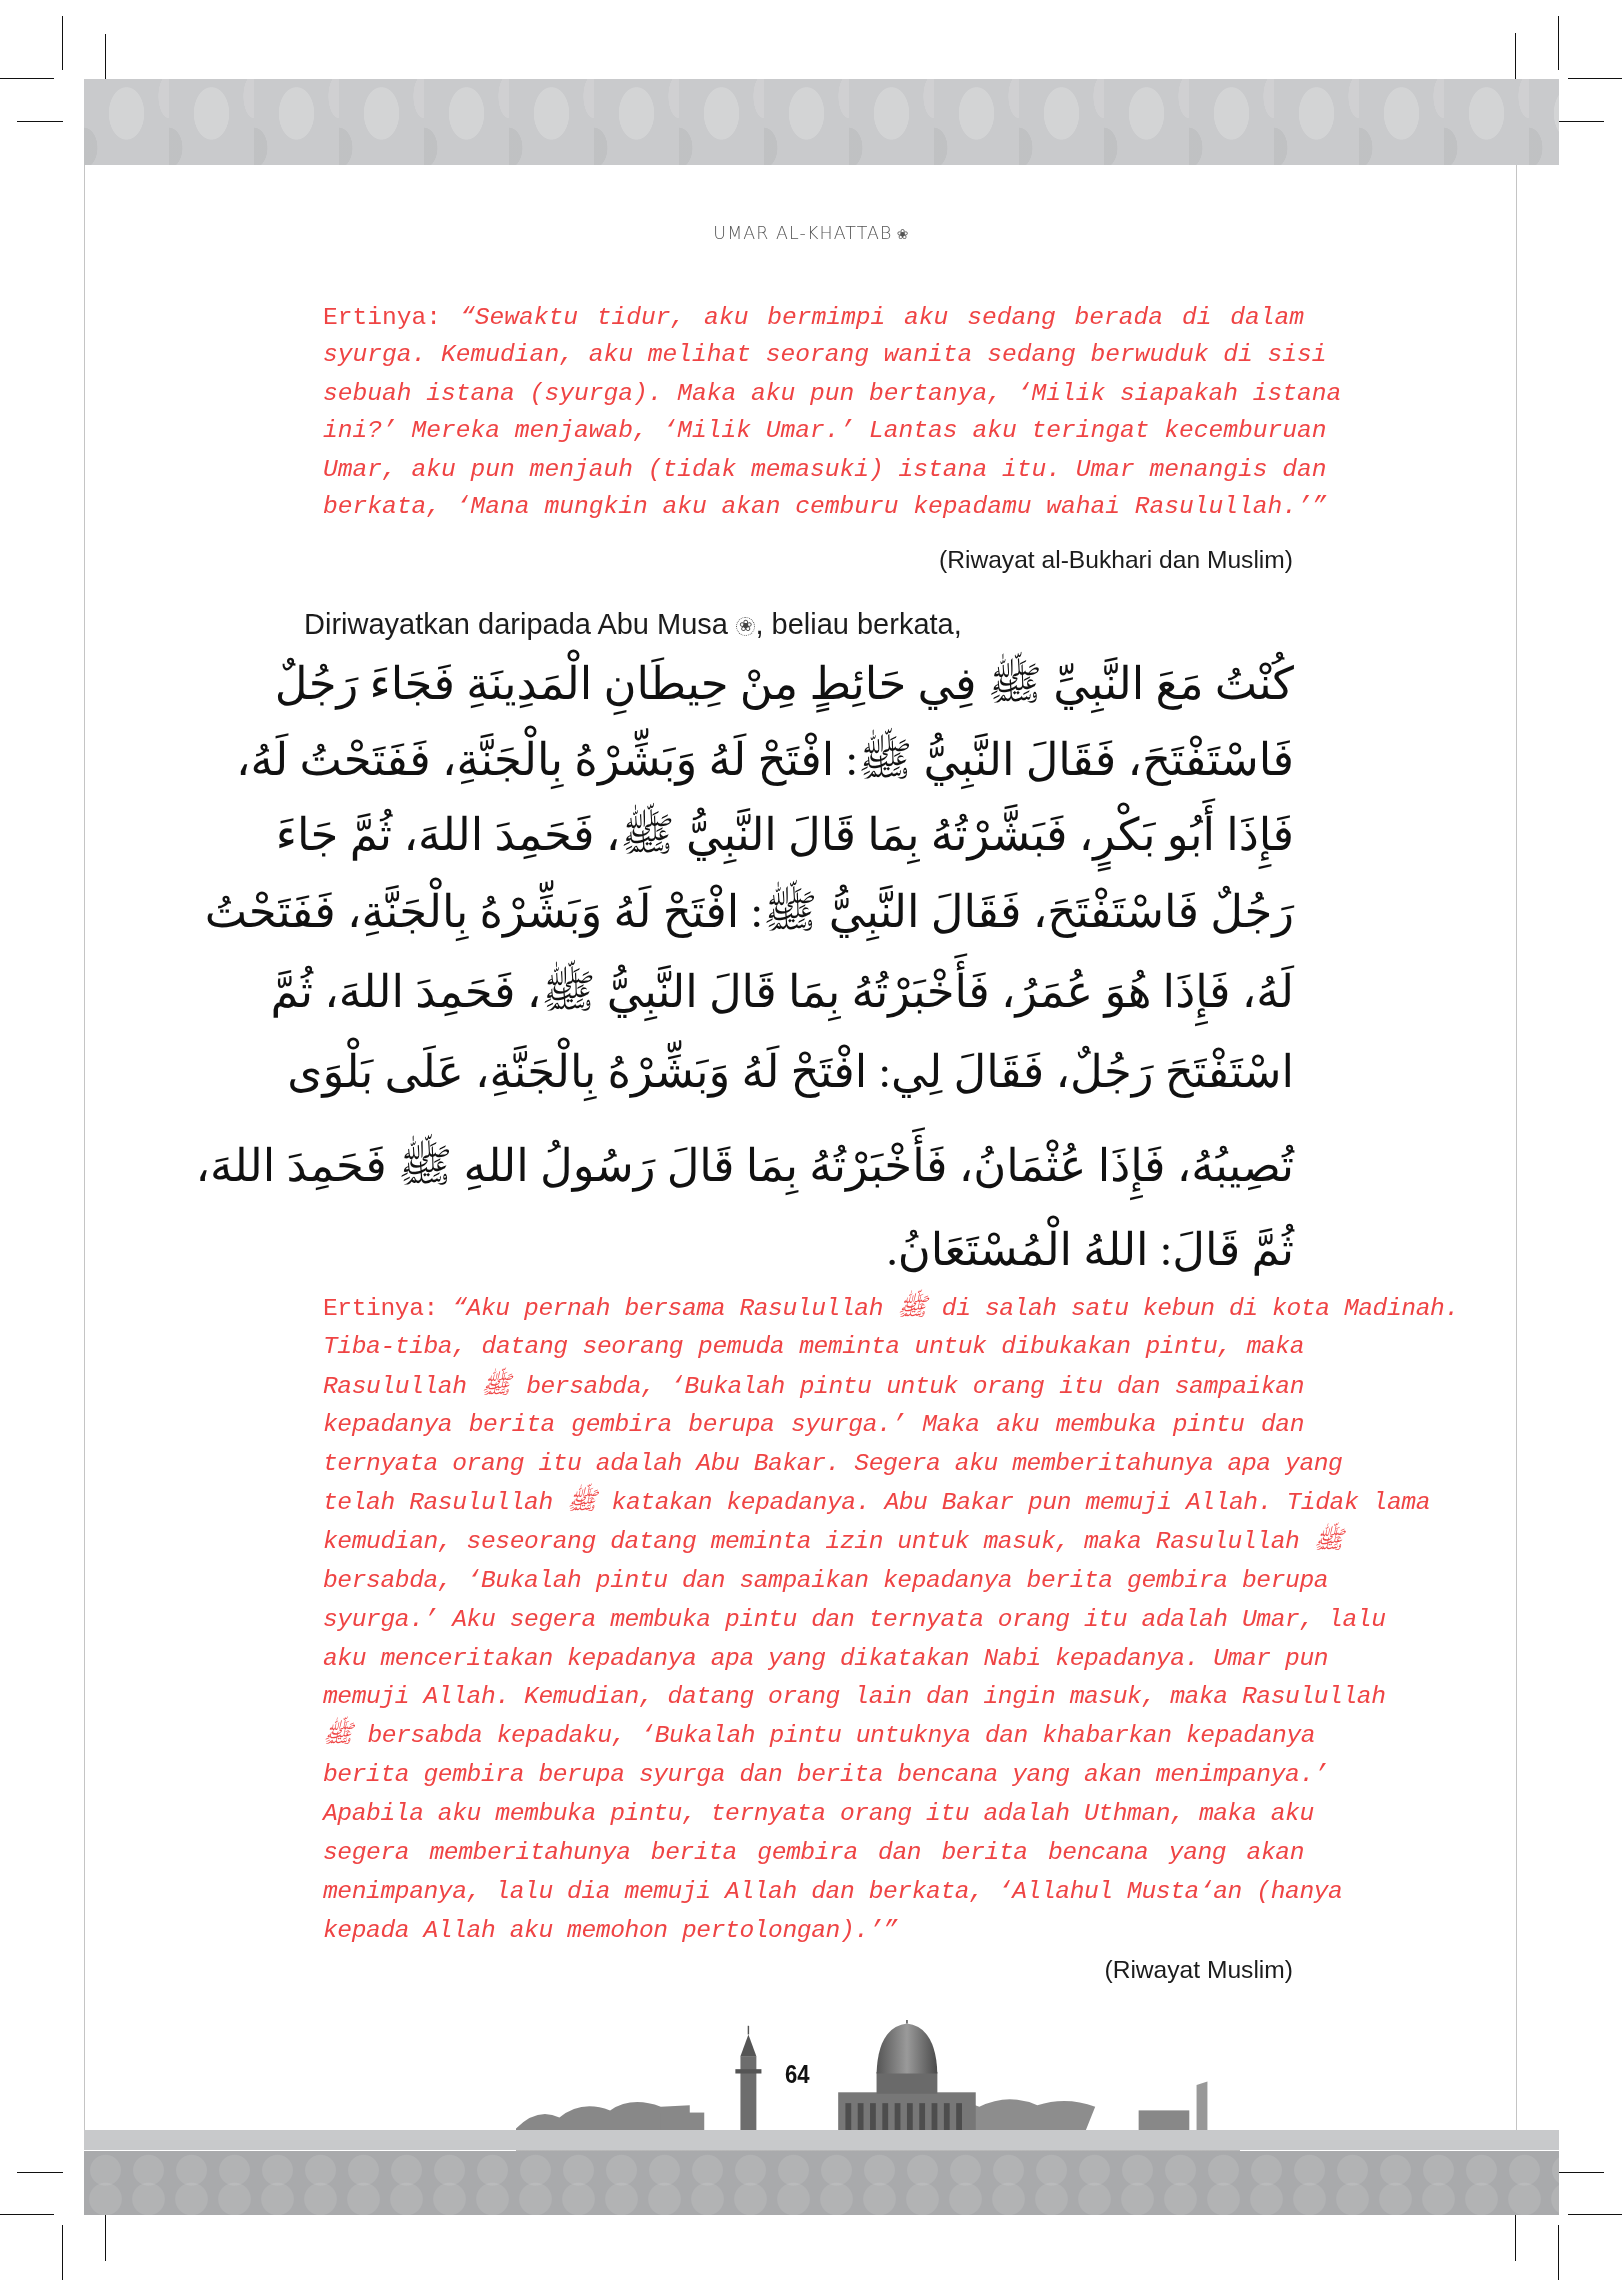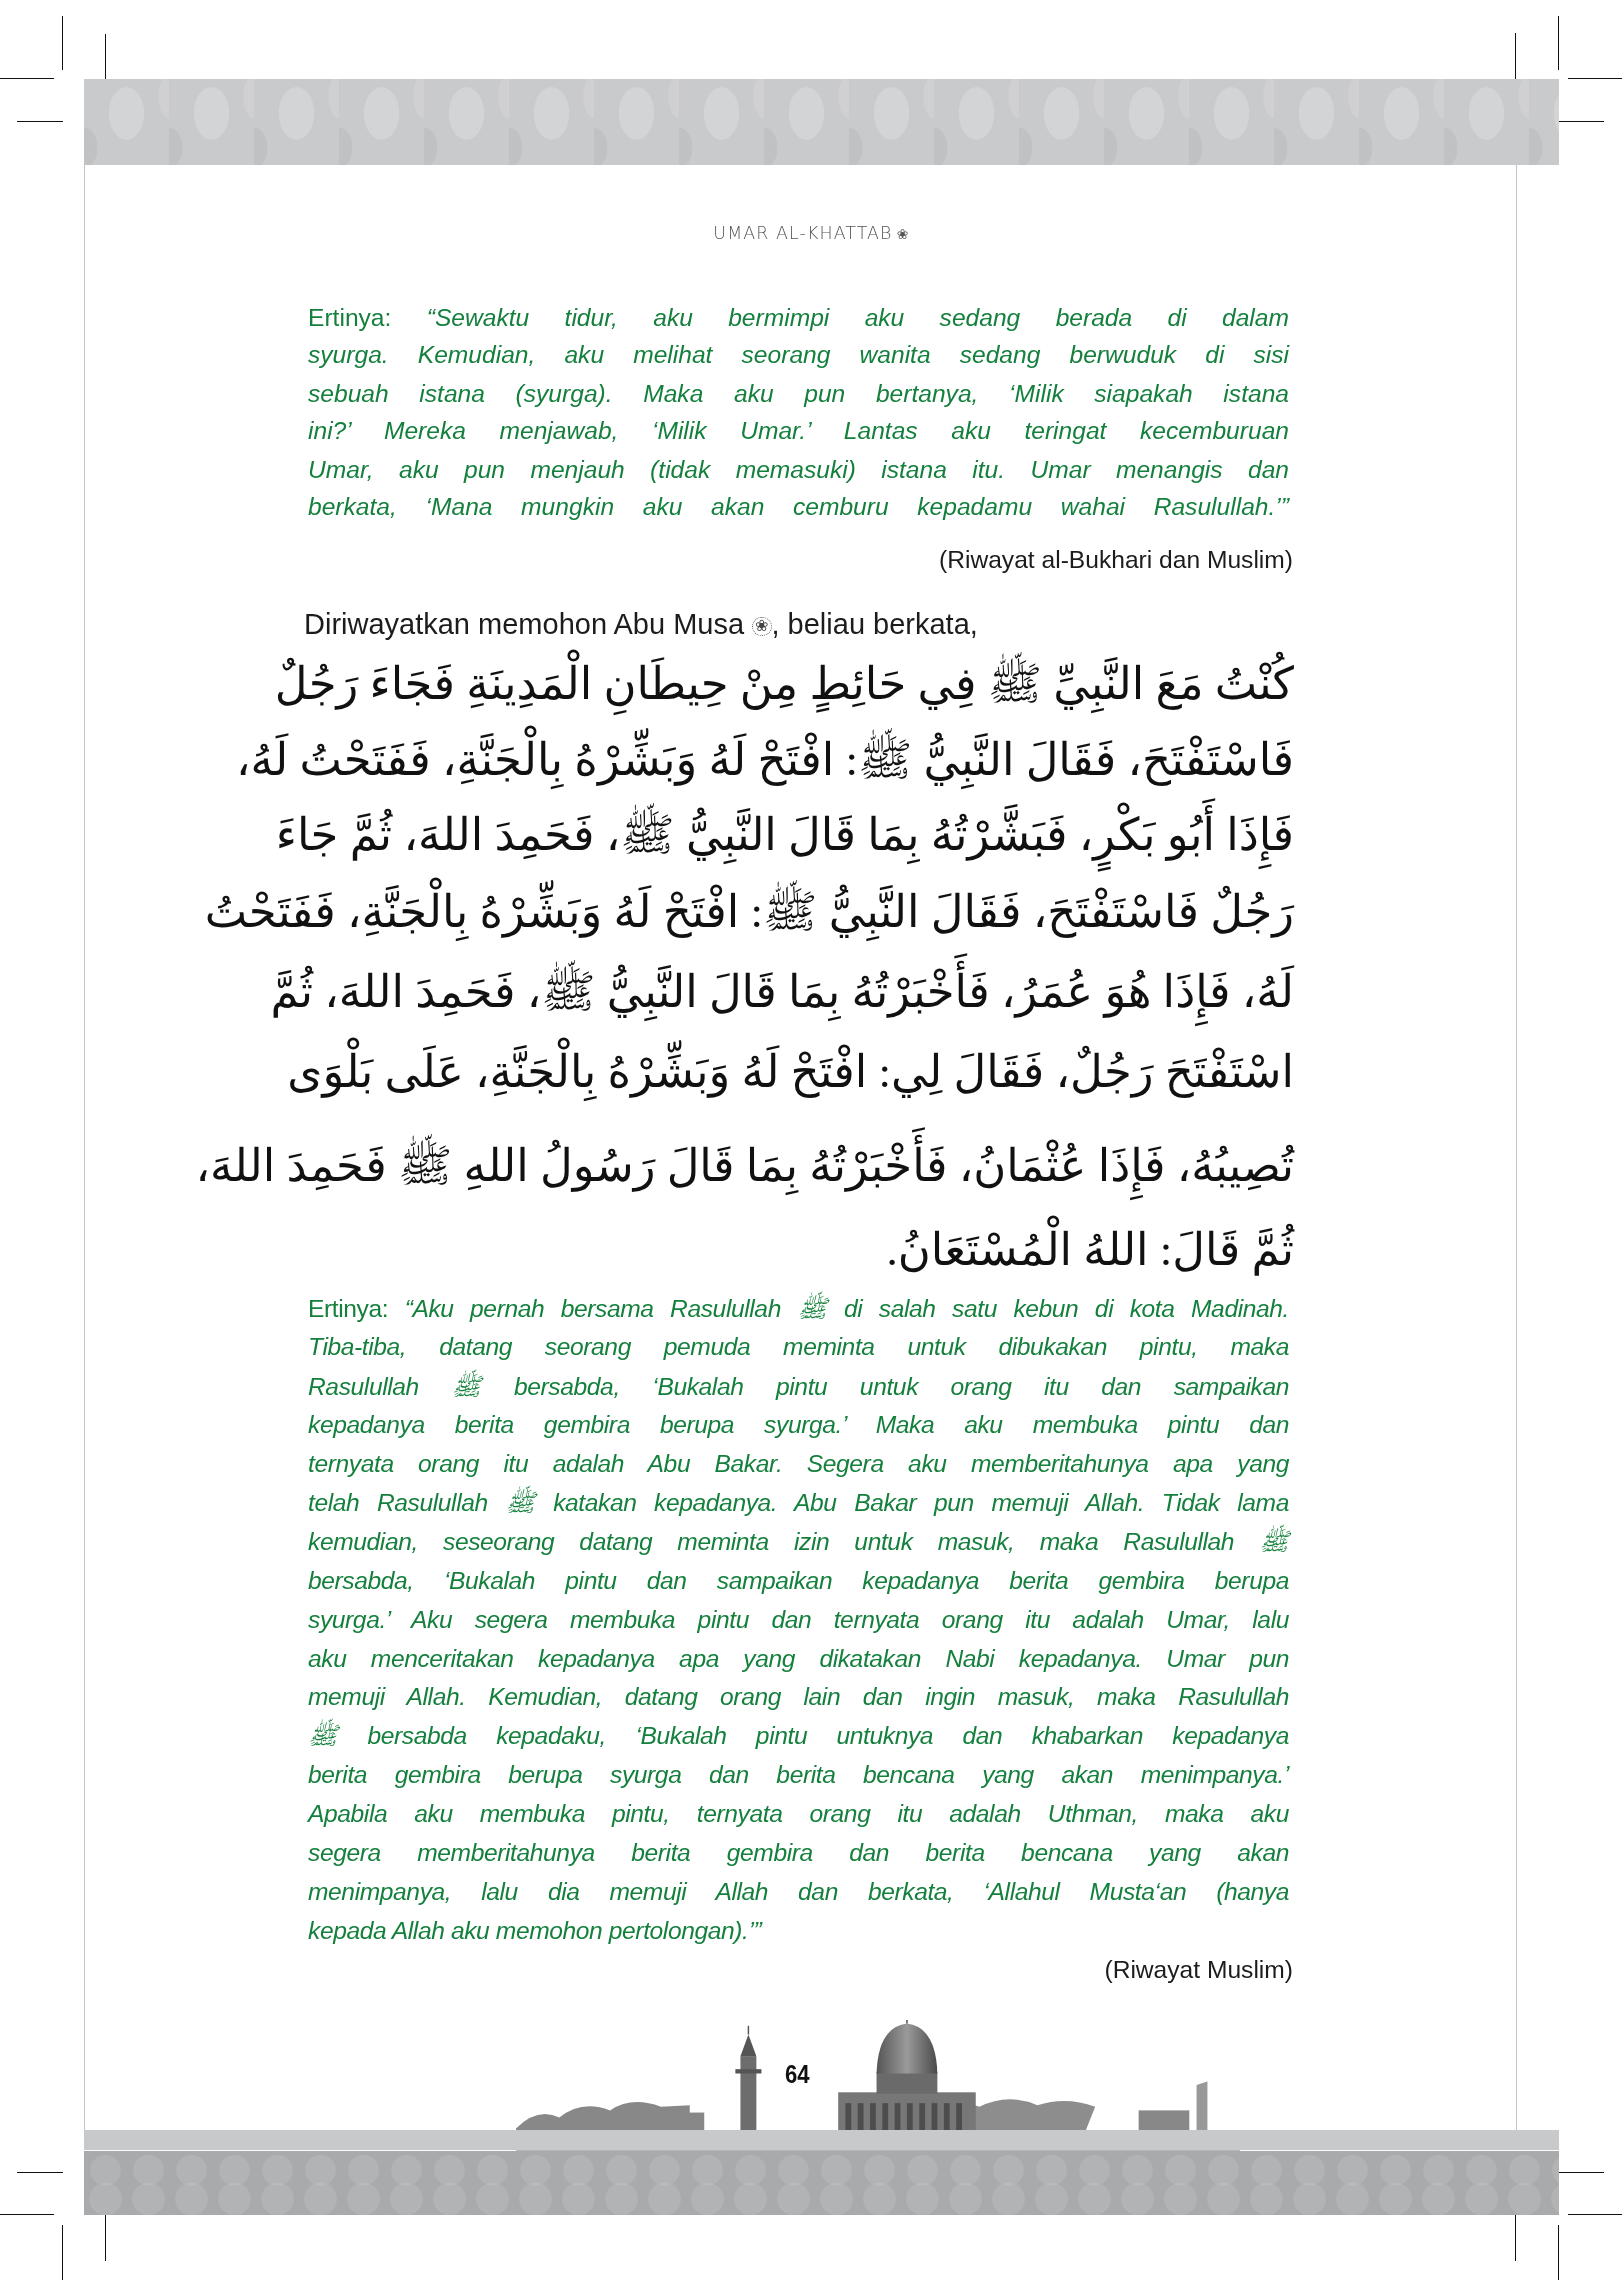--- a/index.html
+++ b/index.html
@@ -22,23 +22,23 @@
   }
   .trim-line { position: absolute; width: 0.7px; background: #c4c4c4; }
 
   .running-head {
     position: absolute; left: 0; width: 1623px; top: 223px; text-align: center;
     font-size: 17.4px; letter-spacing: 1.1px; color: #555; font-family: "DejaVu Sans", sans-serif; font-weight: 300;
   }
   .honorific { display: inline-block; font-size: 0.8em; color: #555; vertical-align: middle; margin-left: 4.3px; }
 
   .line {
-    position: absolute; left: 308px; width: 981px; white-space: nowrap;
+    position: absolute; left: 323px; width: 981px; white-space: nowrap;
     text-align: justify; text-align-last: justify; font-size: 24.6px; line-height: 29px;
-    color: #15803d; font-family: Liberation Sans, sans-serif;
+    color: #ef4444; font-family: Liberation Mono, monospace;
   }
   .line.last { text-align-last: left; }
   .it { font-style: italic; }
   .p2 .line { font-size: 24.6px; letter-spacing: -0.4px; }
   .riwayat {
     position: absolute; right: calc(1623px - 1293px); font-size: 24.6px; line-height: 29px; color: #1c1c1c; text-align: right;
   }
   .intro { position: absolute; left: 304px; font-size: 29px; line-height: 33px; color: #1c1c1c; white-space: nowrap; }
   .saw {
     display: inline-block; font-size: 16px; line-height: 1; border: 0.7px dotted #555; border-radius: 50%;
@@ -104,21 +104,21 @@
   </div>
   <div class="line it" style="top:340px;">syurga. Kemudian, aku melihat seorang wanita sedang berwuduk di sisi</div>
   <div class="line it" style="top:379px;">sebuah istana (syurga). Maka aku pun bertanya, ‘Milik siapakah istana</div>
   <div class="line it" style="top:416px;">ini?’ Mereka menjawab, ‘Milik Umar.’ Lantas aku teringat kecemburuan</div>
   <div class="line it" style="top:455px;">Umar, aku pun menjauh (tidak memasuki) istana itu. Umar menangis dan</div>
   <div class="line it" style="top:492px;">berkata, ‘Mana mungkin aku akan cemburu kepadamu wahai Rasulullah.’”</div>
 </div>
 <div class="riwayat" style="top:545px;">(Riwayat al-Bukhari dan Muslim)</div>
 
 <div class="intro" style="top:608px;">
-  <span>Diriwayatkan memohon Abu Musa</span>
+  <span>Diriwayatkan daripada Abu Musa</span>
   <span class="saw">❀</span><span>, beliau berkata,</span>
 </div>
 
 <div lang="ar">
   <div class="arabic-line" style="top:655px;">كُنْتُ مَعَ النَّبِيِّ ﷺ فِي حَائِطٍ مِنْ حِيطَانِ الْمَدِينَةِ فَجَاءَ رَجُلٌ</div>
   <div class="arabic-line" style="top:731px;">فَاسْتَفْتَحَ، فَقَالَ النَّبِيُّ ﷺ: افْتَحْ لَهُ وَبَشِّرْهُ بِالْجَنَّةِ، فَفَتَحْتُ لَهُ،</div>
   <div class="arabic-line" style="top:806px;">فَإِذَا أَبُو بَكْرٍ، فَبَشَّرْتُهُ بِمَا قَالَ النَّبِيُّ ﷺ، فَحَمِدَ اللهَ، ثُمَّ جَاءَ</div>
   <div class="arabic-line" style="top:883px;">رَجُلٌ فَاسْتَفْتَحَ، فَقَالَ النَّبِيُّ ﷺ: افْتَحْ لَهُ وَبَشِّرْهُ بِالْجَنَّةِ، فَفَتَحْتُ</div>
   <div class="arabic-line" style="top:963px;">لَهُ، فَإِذَا هُوَ عُمَرُ، فَأَخْبَرْتُهُ بِمَا قَالَ النَّبِيُّ ﷺ، فَحَمِدَ اللهَ، ثُمَّ</div>
   <div class="arabic-line" style="top:1043px;">اسْتَفْتَحَ رَجُلٌ، فَقَالَ لِي: افْتَحْ لَهُ وَبَشِّرْهُ بِالْجَنَّةِ، عَلَى بَلْوَى</div>

